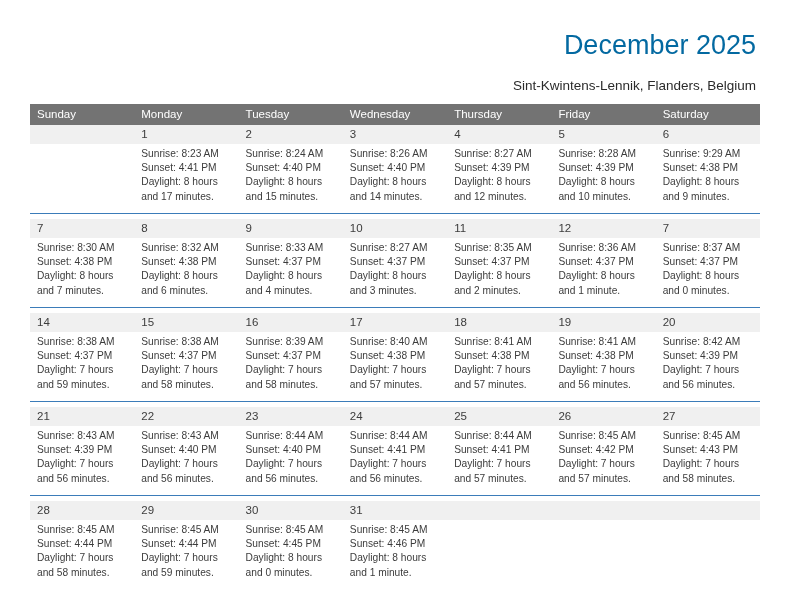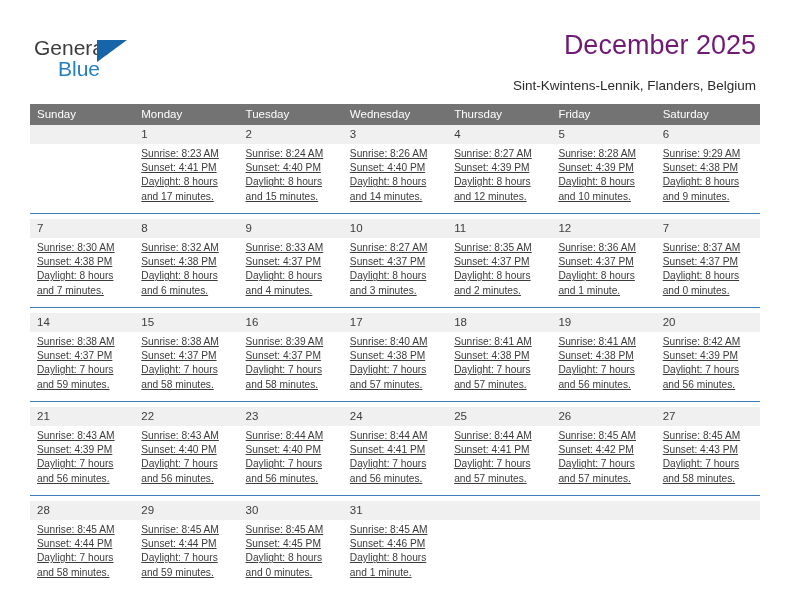--- a/index.html
+++ b/index.html
@@ -31,21 +31,21 @@
   }
   .logo-tri{
     position:absolute;left:63px;top:4px;
     width:0;height:0;
     border-left:30px solid #1565a8;
     border-bottom:22px solid transparent;
   }
 
   .title{
     position:absolute;right:36px;top:30px;
-    font-size:27px;font-weight:normal;color:#701a75;
+    font-size:27px;font-weight:normal;color:#0369a1;
     text-align:left;white-space:nowrap;
   }
   .subtitle{
     position:absolute;right:36px;top:78px;
     font-size:13.5px;color:#2b2b2b;
     text-align:center;white-space:nowrap;
   }
 
   
   .cal{
@@ -77,44 +77,38 @@
     color:#3c3c3c;
     padding:3px 0 3px 7px;
     height:13px;
     line-height:13px;
   }
   .info{
     padding:3px 4px 0 7px;
     font-size:10.2px;
     line-height:14.2px;
     color:#3c3c3c;
-    text-decoration:underline;
   }
   .info div{white-space:nowrap;}
   .week-sep td{
     height:5px;
     padding:0;
     border-top:1px solid #3b7cb9;
     background:#ffffff;
   }
   .empty .daynum{background:#f0f0f0;}
   .empty .info{visibility:hidden;}
 </style>
 </head>
 <body>
 
 <div class="page">
 
   <div class="top">
 
-    <div class="logo">
-      <span class="logo-general">General</span>
-      <span class="logo-tri"></span>
-      <span class="logo-blue">Blue</span>
-    </div>
 
     <div class="title">December 2025</div>
     <div class="subtitle">Sint-Kwintens-Lennik, Flanders, Belgium</div>
   </div>
 
   <table class="cal">
     <thead>
       <tr id="weekday-row">
           <th>Sunday</th>
           <th>Monday</th>

